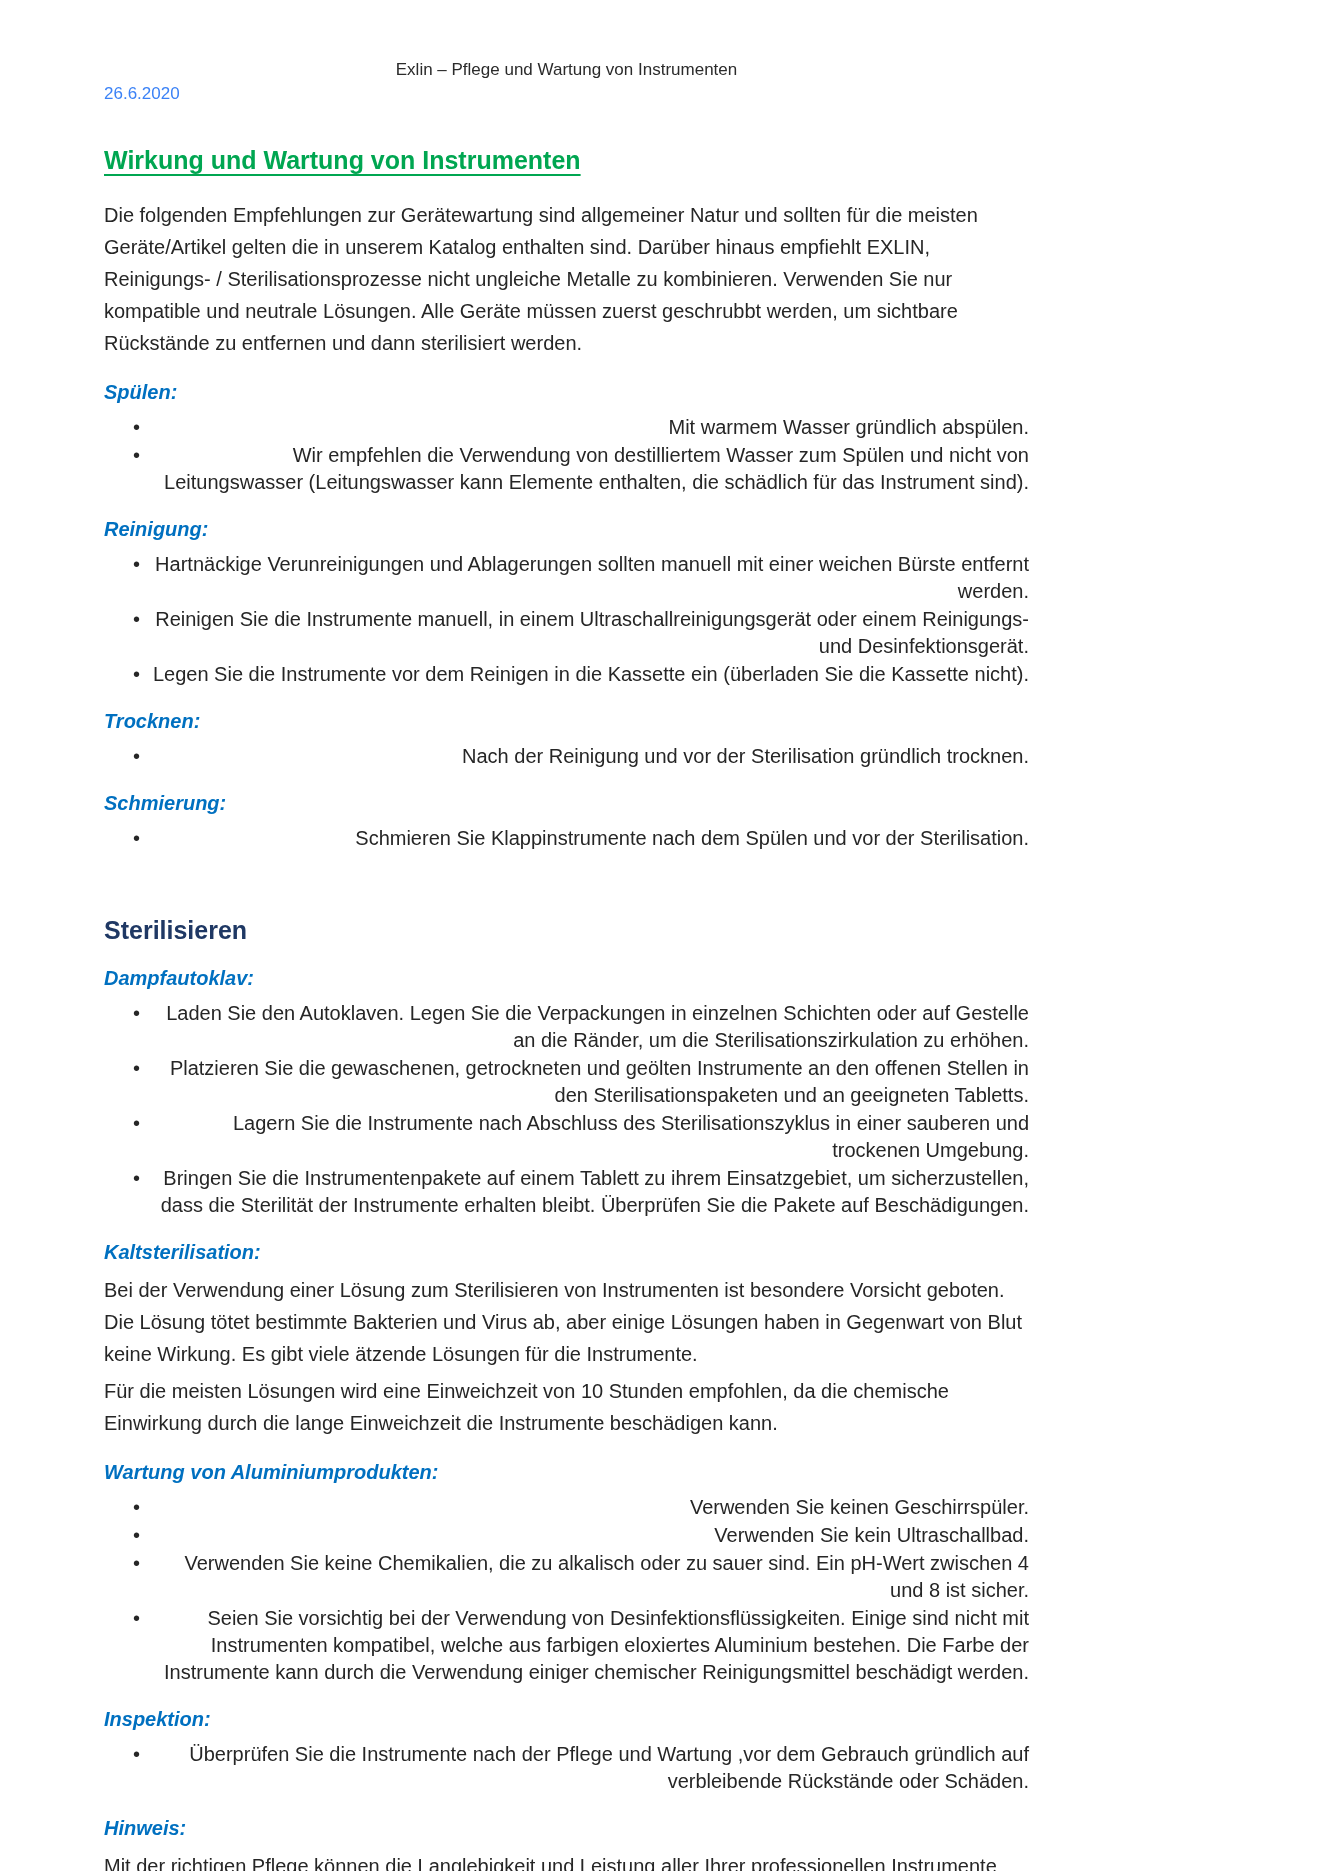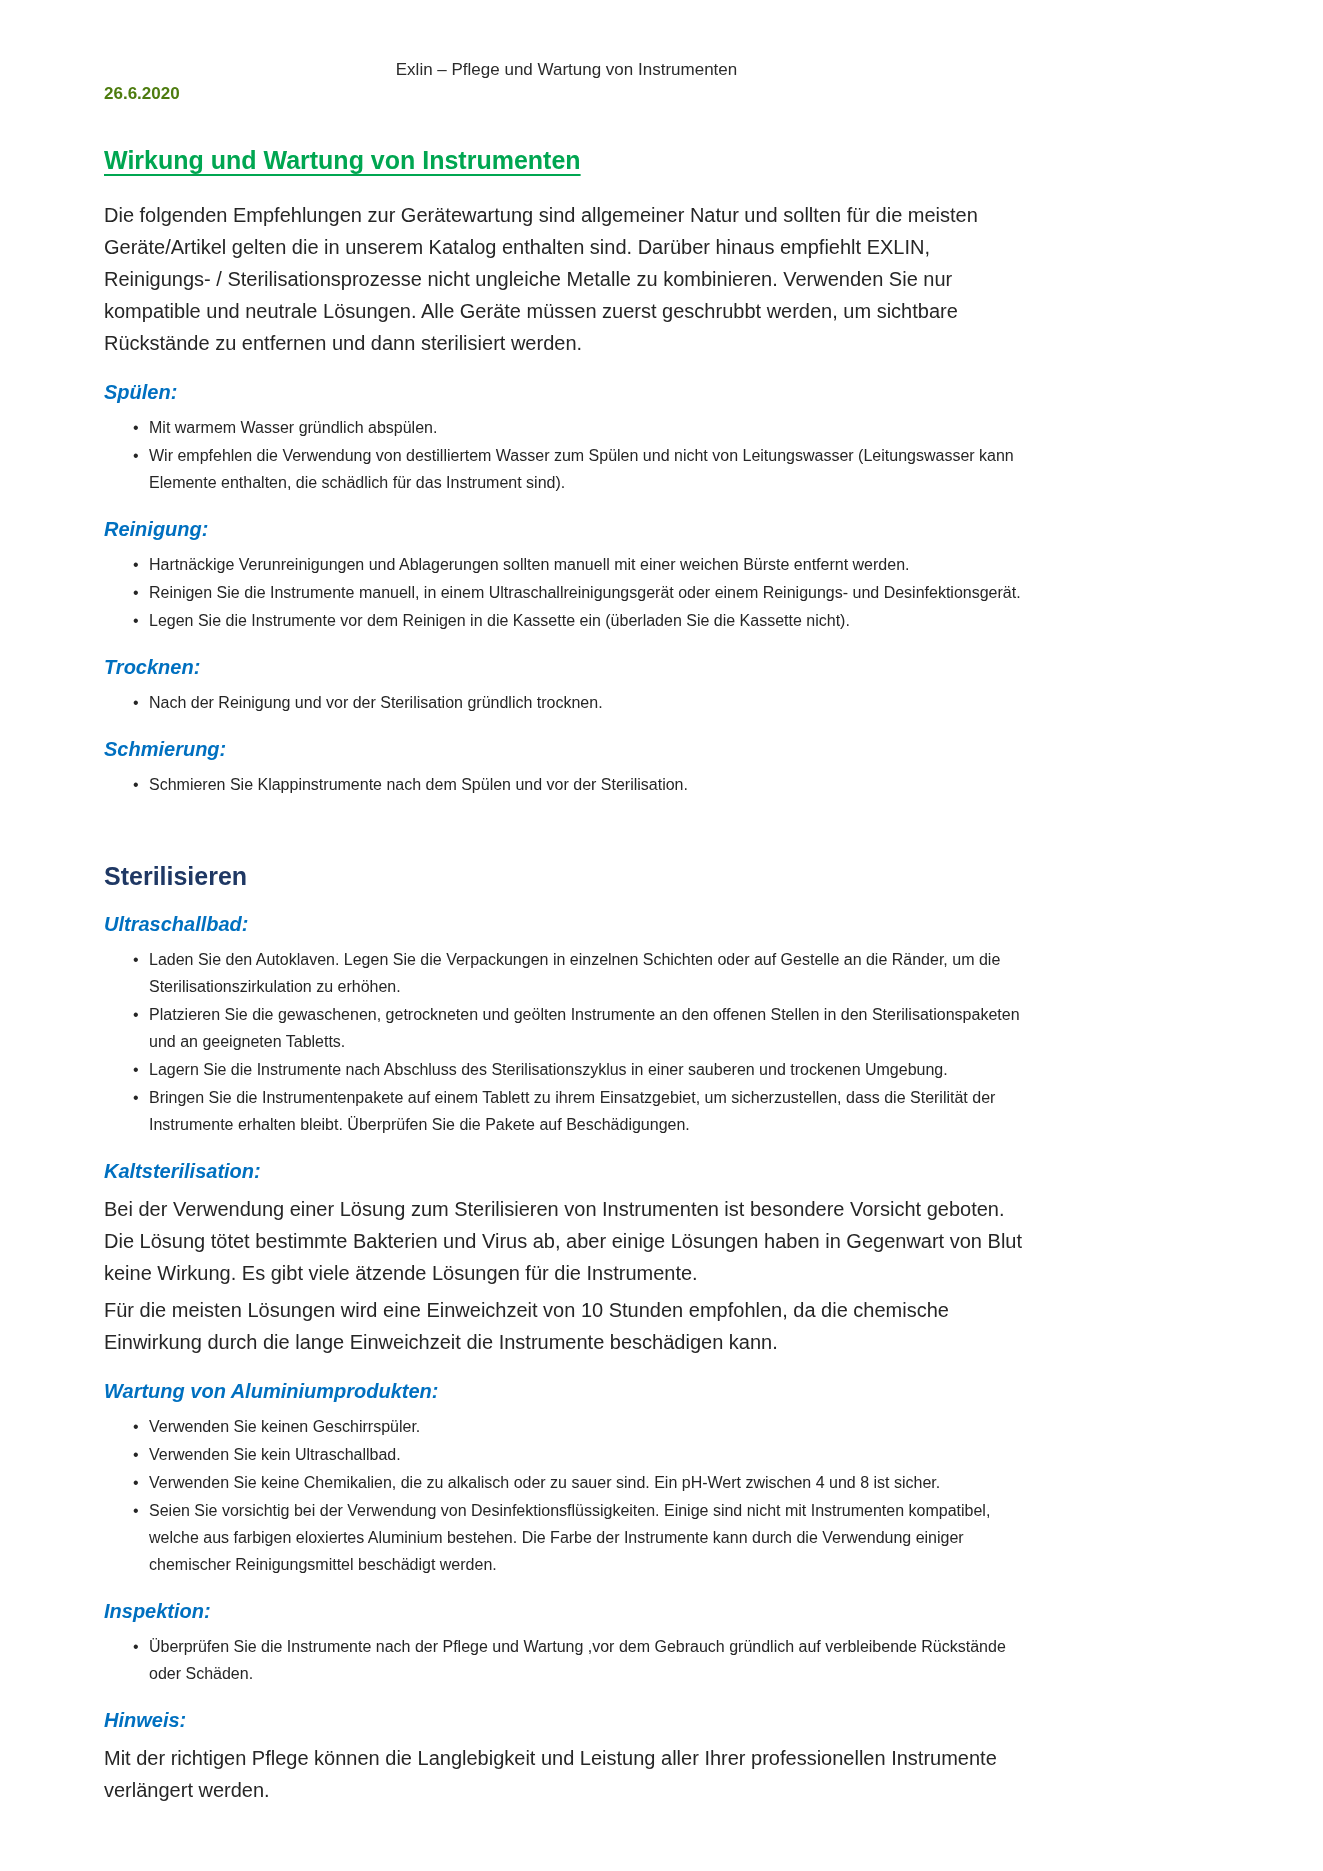--- a/index.html
+++ b/index.html
@@ -21,22 +21,21 @@
     margin-top:10px;
   }
   .page-header{
     text-align:center;
     font-size:17px;
     color:#2b2b2b;
     margin-bottom:4px;
   }
   .date{
     font-size:17px;
-    color:#4d7c0f;
-    font-weight:bold;
+    color:#3b82f6;
   }
   h1.doc-title{
     color:var(--green);
     font-size:25px;
     font-weight:bold;
     text-decoration:underline;
     text-underline-offset:5px;
     margin:42px 0 24px 0;
   }
   p.body-p{
@@ -58,23 +57,24 @@
     margin:64px 0 14px 0;
   }
   ul.bullets{
     list-style:none;
     margin:2px 0 6px 0;
     padding:0 0 0 29px;
   }
   ul.bullets li{
     position:relative;
     padding-left:16px;
-    font-size:16px;
+    font-size:20px;
     line-height:27px;
     margin:1px 0;
+    text-align:right;
   }
   ul.bullets li::before{
     content:"\2022";
     position:absolute;
     left:0;
     top:0;
   }
 </style>
 </head>
 <body>
@@ -106,21 +106,21 @@
     <li>Nach der Reinigung und vor der Sterilisation gründlich trocknen.</li>
   </ul>
 
   <h3 class="sub">Schmierung:</h3>
   <ul class="bullets">
     <li>Schmieren Sie Klappinstrumente nach dem Spülen und vor der Sterilisation.</li>
   </ul>
 
   <h2 class="major">Sterilisieren</h2>
 
-  <h3 class="sub">Ultraschallbad:</h3>
+  <h3 class="sub">Dampfautoklav:</h3>
   <ul class="bullets">
     <li>Laden Sie den Autoklaven. Legen Sie die Verpackungen in einzelnen Schichten oder auf Gestelle an die Ränder, um die Sterilisationszirkulation zu erhöhen.</li>
     <li>Platzieren Sie die gewaschenen, getrockneten und geölten Instrumente an den offenen Stellen in den Sterilisationspaketen und an geeigneten Tabletts.</li>
     <li>Lagern Sie die Instrumente nach Abschluss des Sterilisationszyklus in einer sauberen und trockenen Umgebung.</li>
     <li>Bringen Sie die Instrumentenpakete auf einem Tablett zu ihrem Einsatzgebiet, um sicherzustellen, dass die Sterilität der Instrumente erhalten bleibt. Überprüfen Sie die Pakete auf Beschädigungen.</li>
   </ul>
 
   <h3 class="sub">Kaltsterilisation:</h3>
   <p class="body-p">Bei der Verwendung einer Lösung zum Sterilisieren von Instrumenten ist besondere Vorsicht geboten. Die Lösung tötet bestimmte Bakterien und Virus ab, aber einige Lösungen haben in Gegenwart von Blut keine Wirkung. Es gibt viele ätzende Lösungen für die Instrumente.</p>
   <p class="body-p">Für die meisten Lösungen wird eine Einweichzeit von 10 Stunden empfohlen, da die chemische Einwirkung durch die lange Einweichzeit die Instrumente beschädigen kann.</p>

